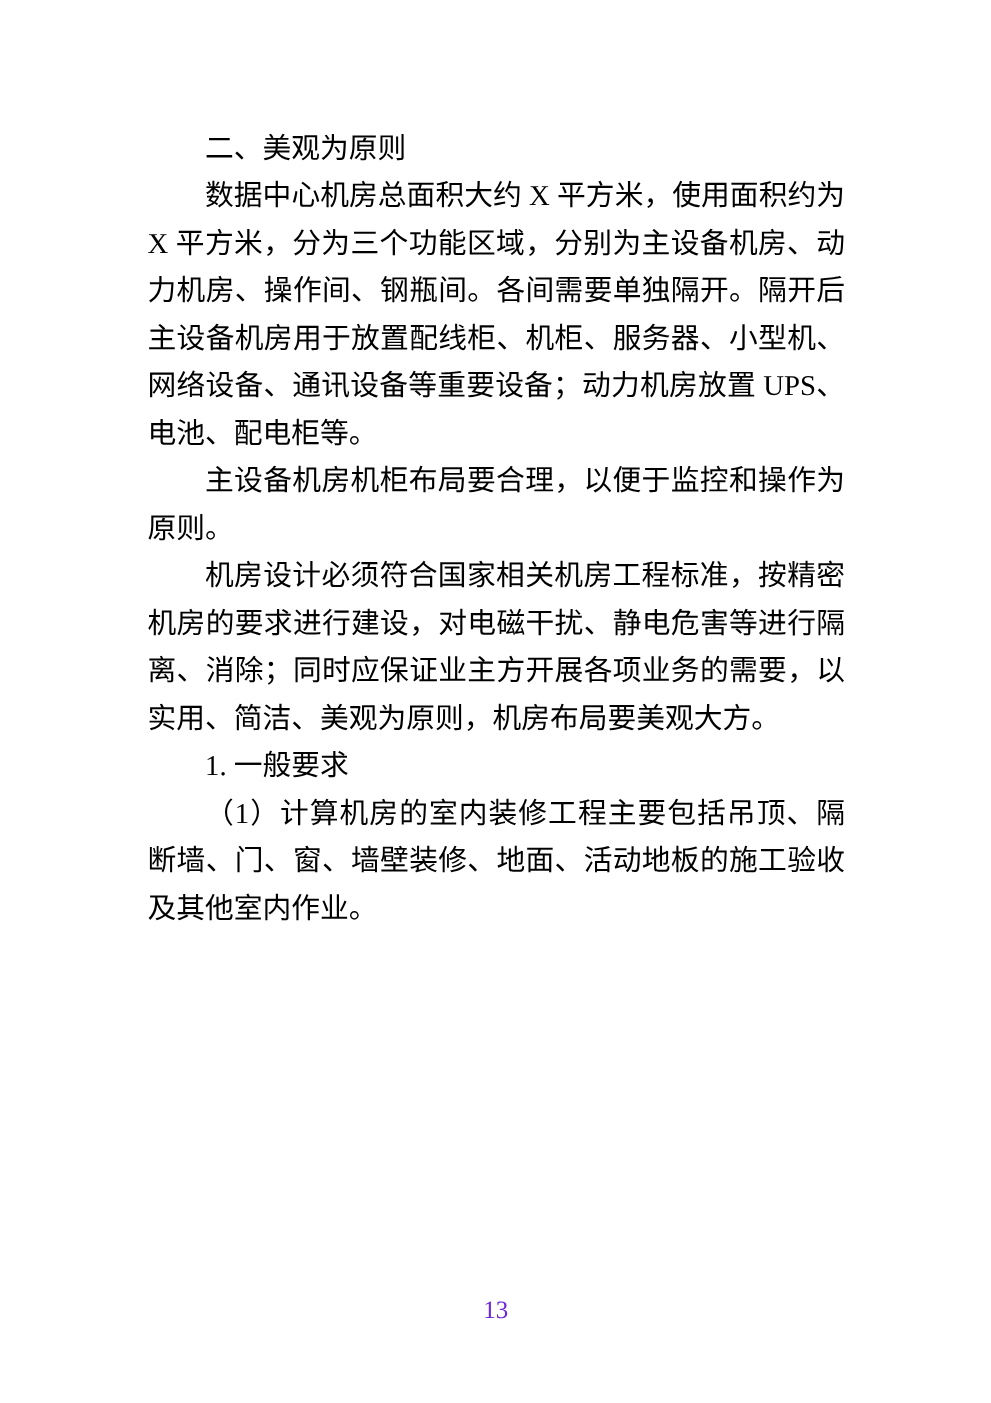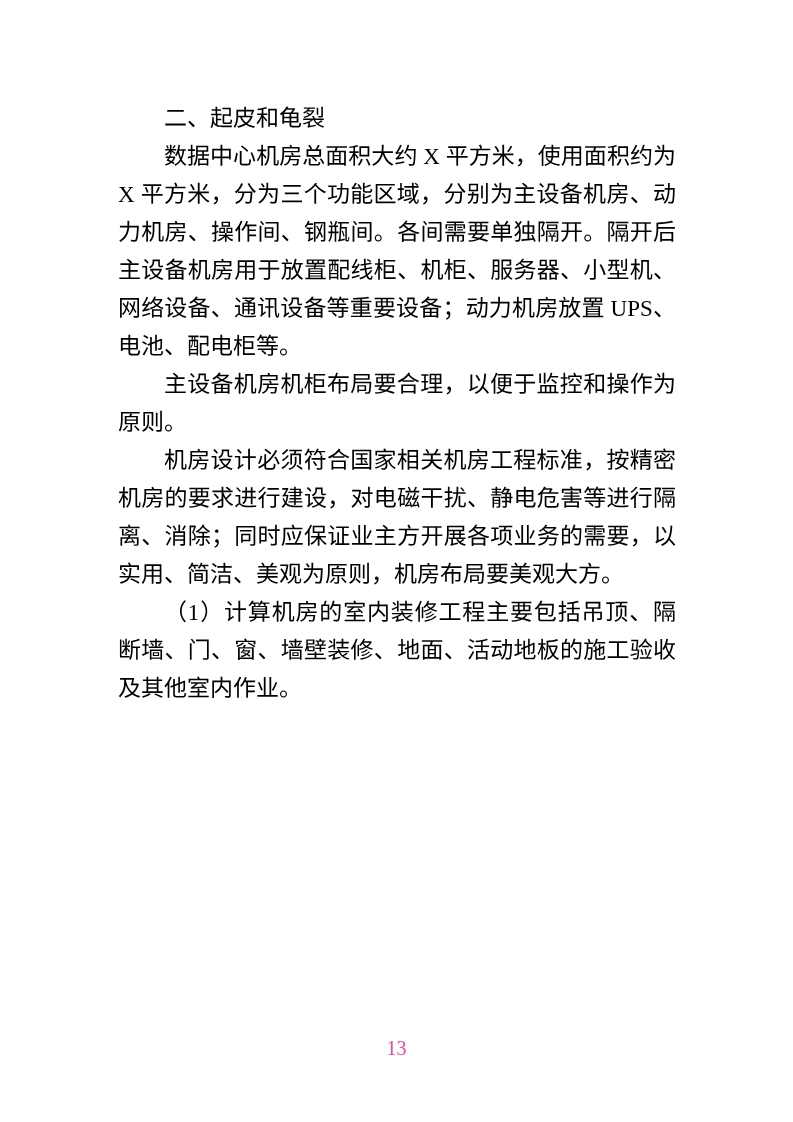--- a/index.html
+++ b/index.html
@@ -41,38 +41,39 @@
     margin-top: 40px !important;
   }
   .page-number {
     position: absolute;
     left: 0;
     right: 0;
     bottom: 62px;
     text-align: center;
     font-size: 20px;
     line-height: 24px;
-    color: #ec4899;
+    color: #6d28d9;
   }
 </style>
 </head>
 <body>
 
 <div class="page">
   <div class="content">
 
-    <h2 class="heading">二、起皮和龟裂</h2>
+    <h2 class="heading">二、美观为原则</h2>
 
     <p>数据中心机房总面积大约 X 平方米，使用面积约为 X 平方米，分为三个功能区域，分别为主设备机房、动力机房、操作间、钢瓶间。各间需要单独隔开。隔开后主设备机房用于放置配线柜、机柜、服务器、小型机、网络设备、通讯设备等重要设备；动力机房放置 UPS、电池、配电柜等。</p>
 
     <p>主设备机房机柜布局要合理，以便于监控和操作为原则。</p>
 
     <p>机房设计必须符合国家相关机房工程标准，按精密机房的要求进行建设，对电磁干扰、静电危害等进行隔离、消除；同时应保证业主方开展各项业务的需要，以实用、简洁、美观为原则，机房布局要美观大方。</p>
 
 
+    <h3 class="subheading">1. 一般要求</h3>
 
     <p>（1）计算机房的室内装修工程主要包括吊顶、隔断墙、门、窗、墙壁装修、地面、活动地板的施工验收及其他室内作业。</p>
 
 
 
   </div>
 
   <div class="page-number">13</div>
 </div>
 

